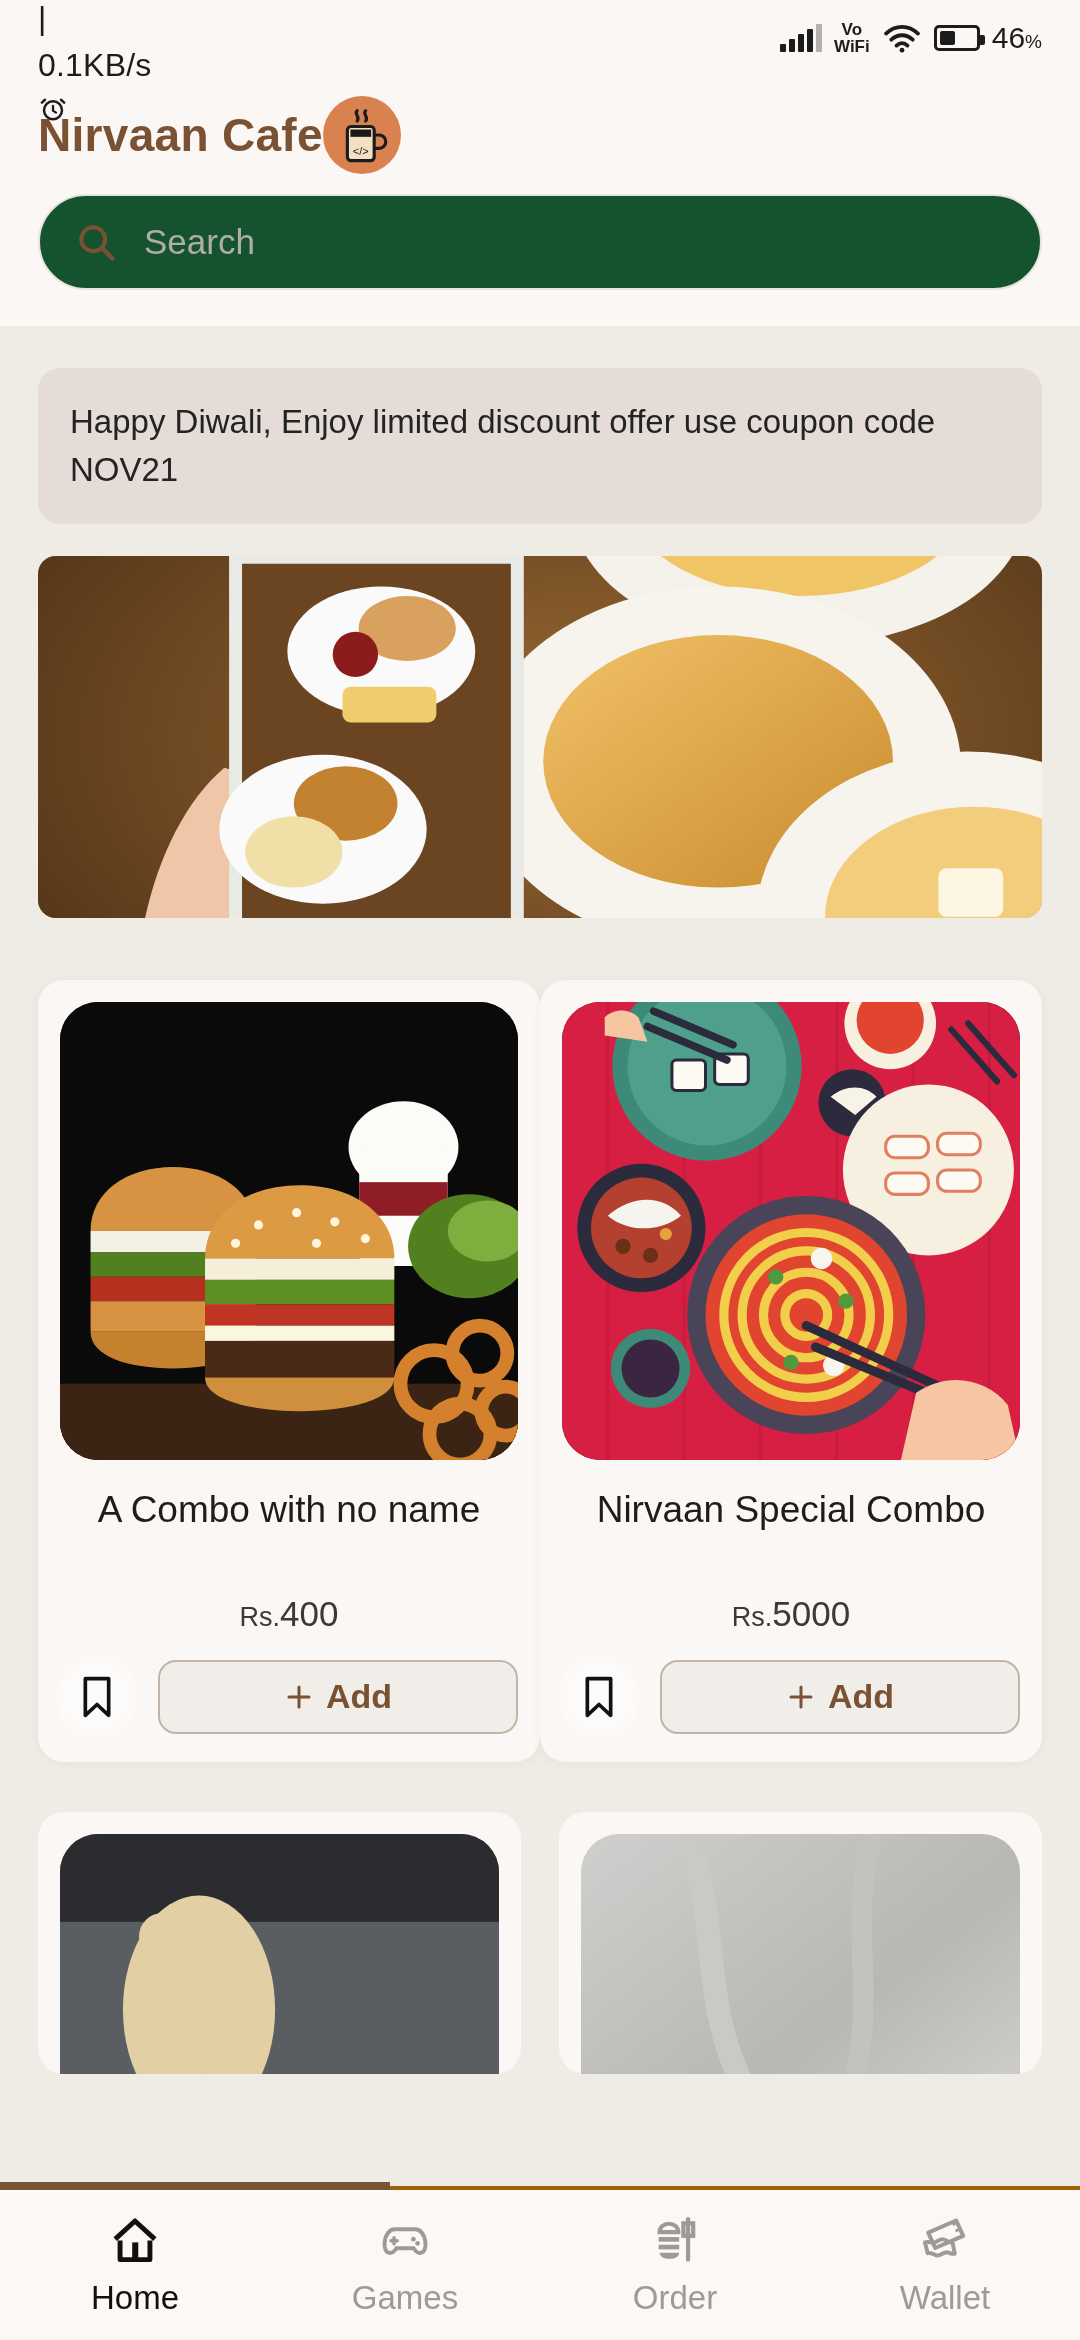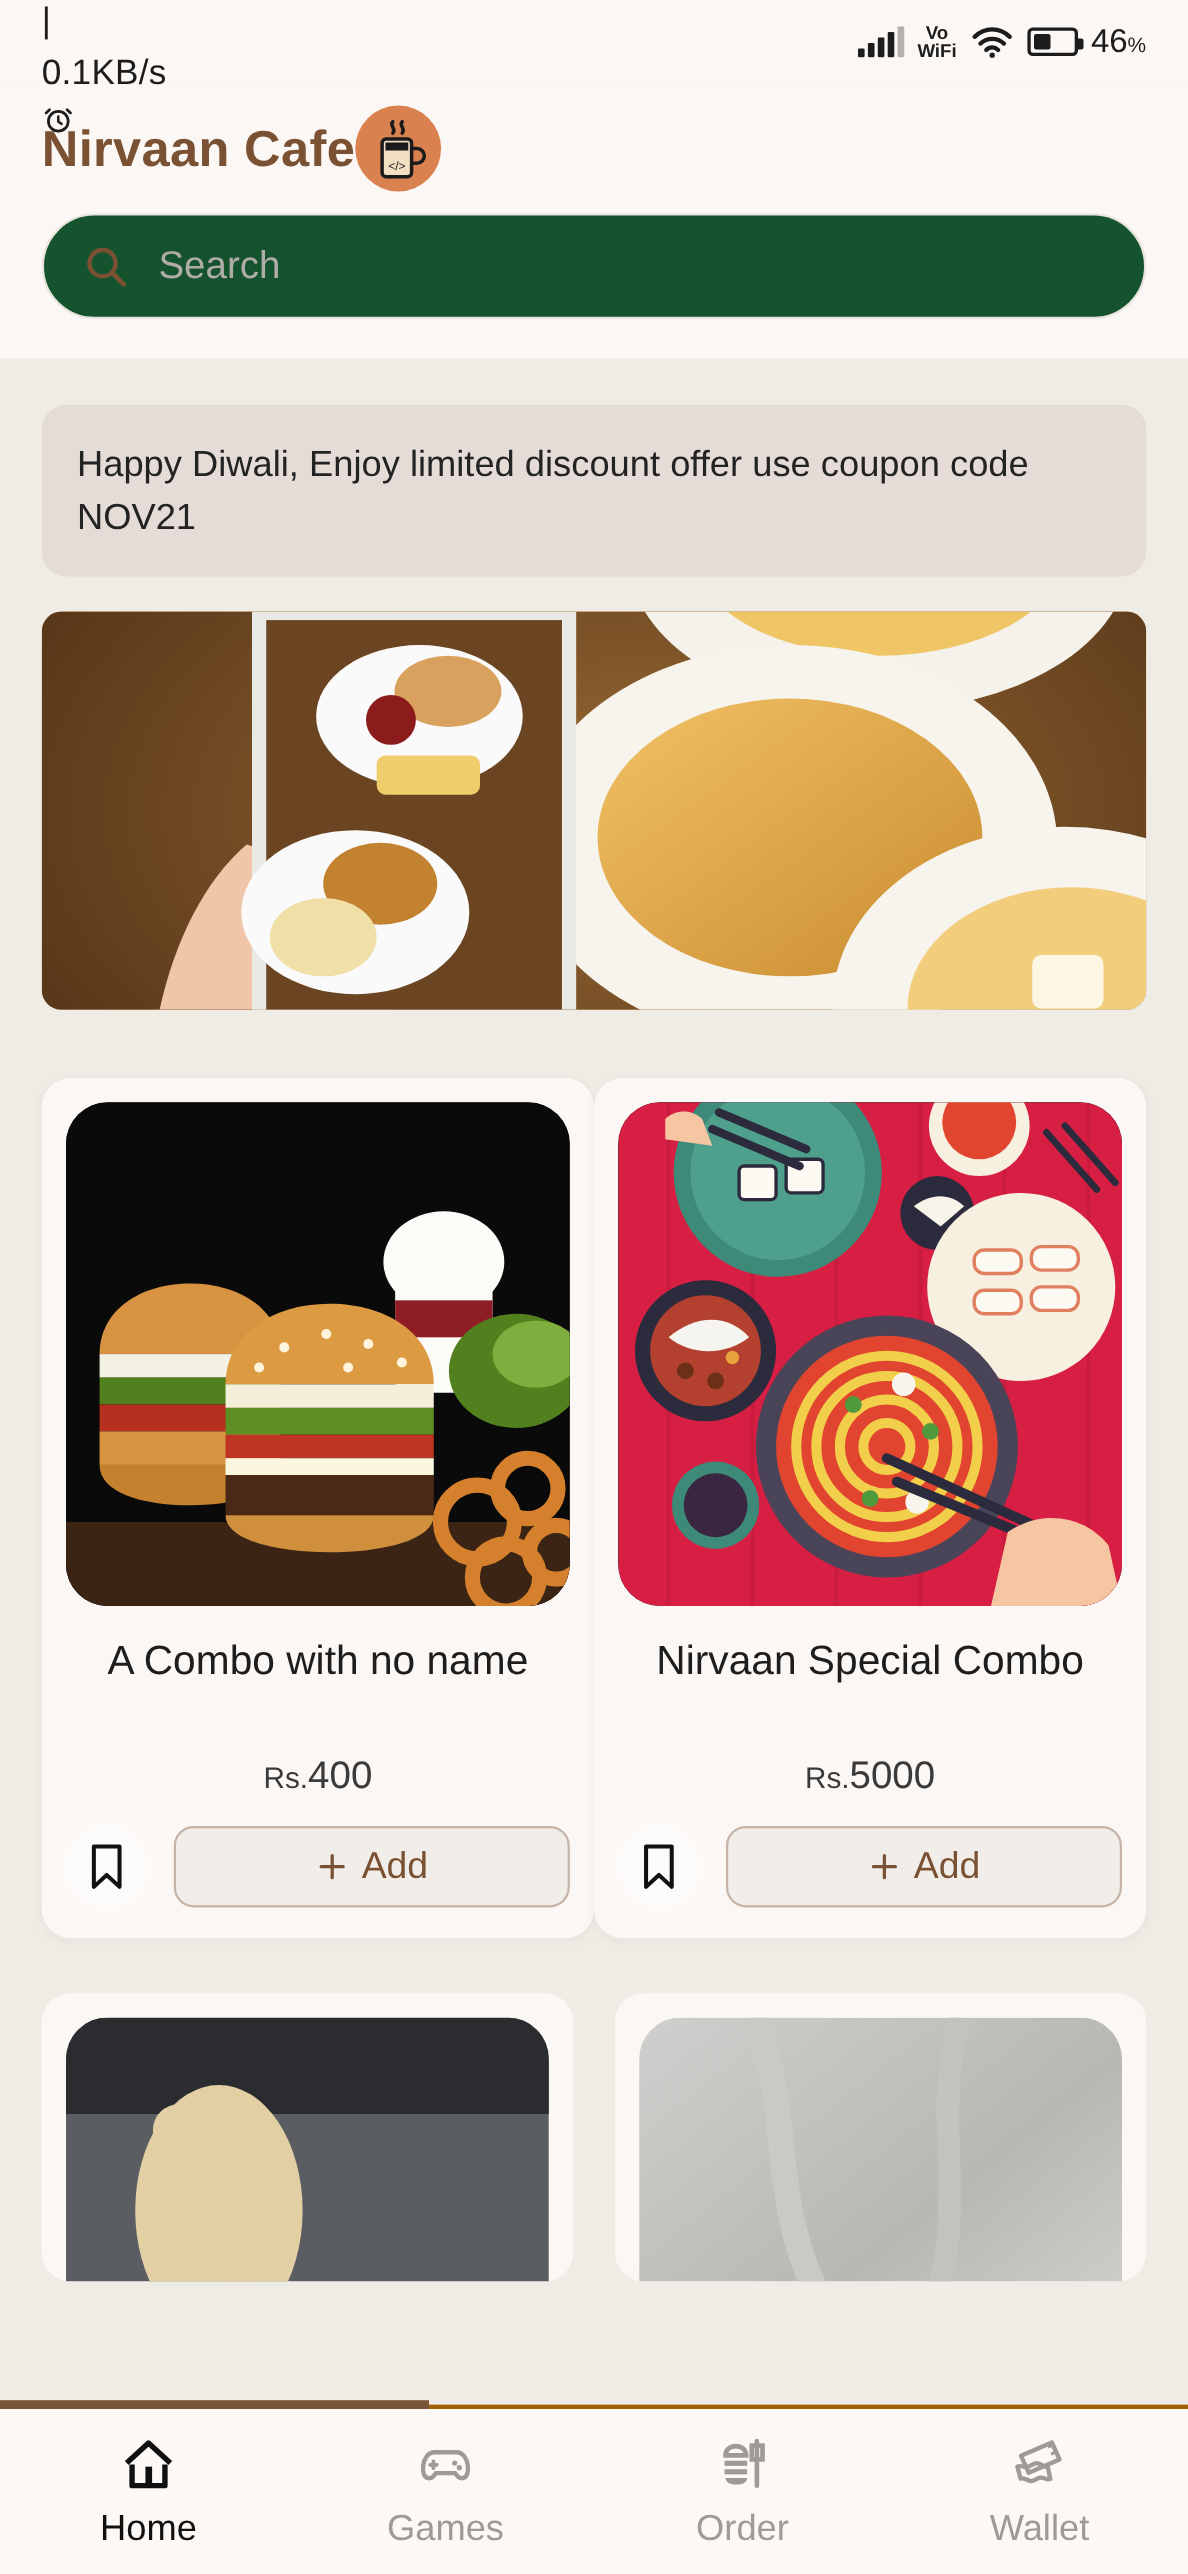--- a/index.html
+++ b/index.html
@@ -78,21 +78,21 @@
     display:flex; flex-direction:column; align-items:center;
   }
   .card-img { width: 100%; aspect-ratio: 1/1; border-radius: 38px; overflow:hidden; background:#111; }
   .card-img svg { display:block; width:100%; height:100%; }
   .card-title {
     margin-top: 26px; font-size: 37px; line-height: 1.28; color:#1d1d1d;
     text-align:center; min-height: 96px;
   }
   .card-price { margin-top: 12px; font-size: 35px; color:#3a3a3a; }
   .card-price small { font-size: 27px; }
-  .card-actions { margin-top: 26px; display:flex; align-items:center; gap: 24px; width:100%; }
+  .card-actions { margin-top: 26px; display:flex; align-items:center; gap: 24px; width:100%;font-weight:bold; }
   .bm-btn {
     width: 74px; height: 74px; border-radius: 50%; background:#fdfbfa;
     display:flex; align-items:center; justify-content:center; flex:0 0 74px;
     box-shadow: 0 0 12px rgba(255,255,255,.9);
   }
   .add-btn {
     flex: 1 1 auto; height: 74px; border:2px solid #c4b3a6; border-radius: 18px;
     background:#f1eeea; display:flex; align-items:center; justify-content:center; gap: 12px;
     font-size: 34px; color:#7a5233;
   }

